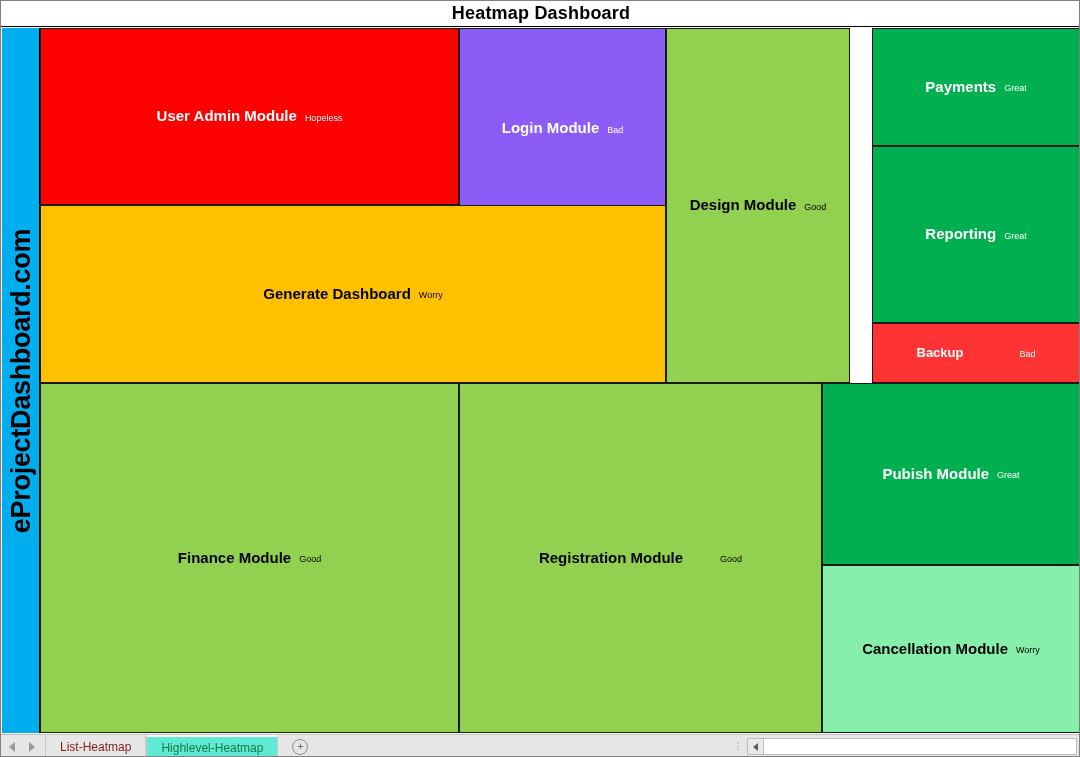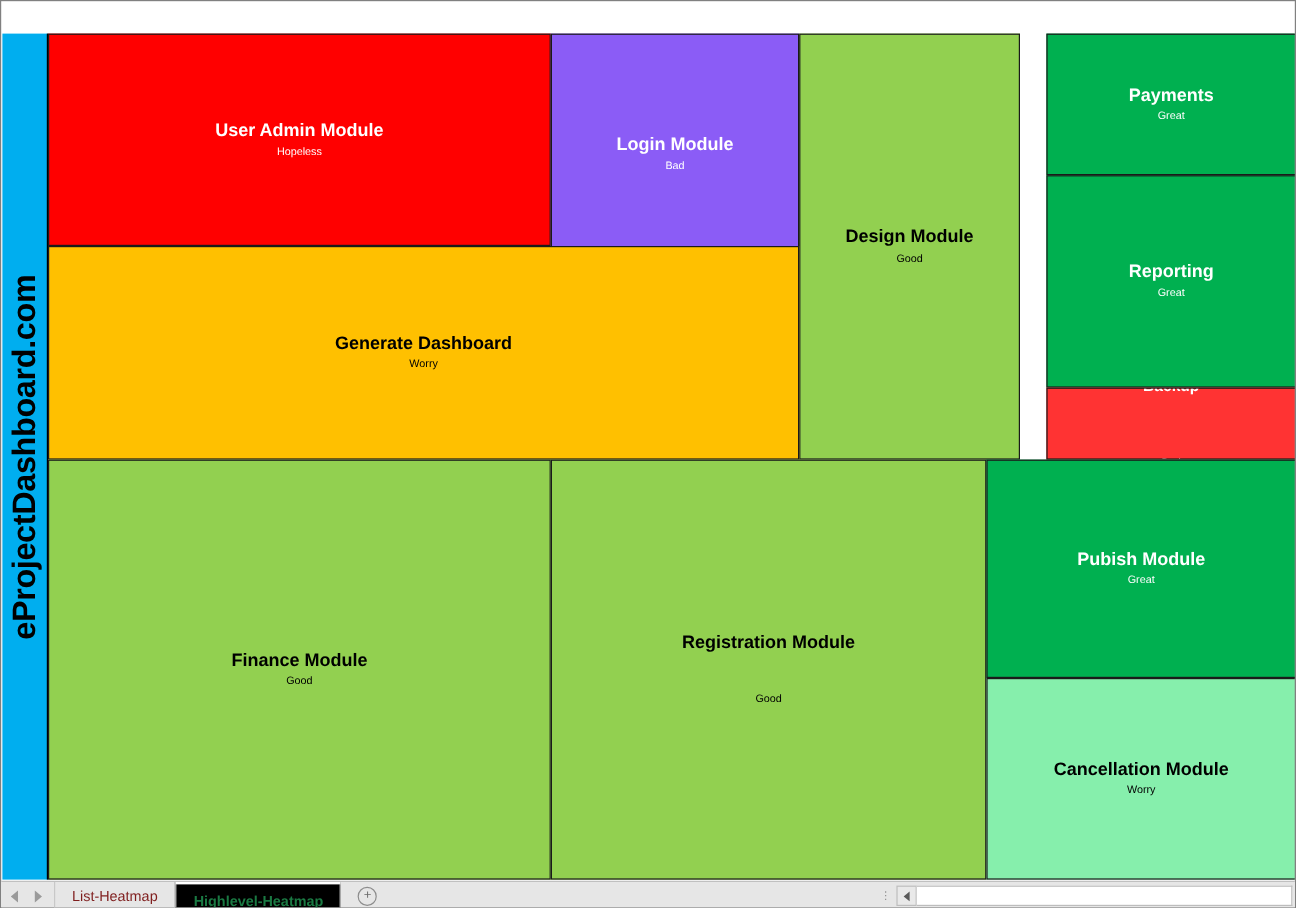--- a/index.html
+++ b/index.html
@@ -73,21 +73,21 @@
     width: 1040px;
     height: 705px;
     background: #ffffff;
   }
 
   .tile {
     position: absolute;
     box-sizing: border-box;
     border: 1px solid #1a1a1a;
     display: flex;
-    flex-direction: column;
+    flex-direction: row;
     align-items: center;
     justify-content: center;
     overflow: hidden;
     text-align: center;
   }
   .tile .tile-label {
     font-size: 15px;
     font-weight: bold;
     line-height: 1.1;
     padding: 0 4px;
@@ -137,25 +137,24 @@
     align-items: center;
     padding: 0 14px;
     font-size: 12px;
     color: #7f1d1d;
     border-right: 1px solid #c8c8c8;
     border-left: 1px solid #c8c8c8;
     background: #e6e6e6;
     box-sizing: border-box;
   }
   .sheet-tab.active {
-    background: #000000;
+    background: #5eead4;
     color: #1a7a43;
-    font-weight: bold;
+    font-weight: normal;
     border-top: 2px solid #ffffff;
-    align-items: flex-end;
   }
   .add-sheet {
     display: flex;
     align-items: center;
     justify-content: center;
     width: 44px;
   }
   .add-sheet .plus-circle {
     width: 14px; height: 14px;
     border: 1px solid #8d8d8d;
@@ -208,20 +207,23 @@
     background: #ffffff;
     border: 1px solid #bdbdbd;
     border-left: none;
   }
 </style>
 </head>
 <body>
 
 <div id="app">
 
+  <div class="title-bar">
+    <div class="title-text">Heatmap Dashboard</div>
+  </div>
 
   <div class="brand-strip">
     <div class="brand-text">eProjectDashboard.com</div>
   </div>
 
   <div class="heatmap">
       <div class="tile" style="left: 0px; top: 0px; width: 419px; height: 177px; background: rgb(255, 0, 0); color: rgb(255, 255, 255);">
         <div class="tile-label">User Admin Module</div>
         <div class="tile-status">Hopeless</div>
       </div>

